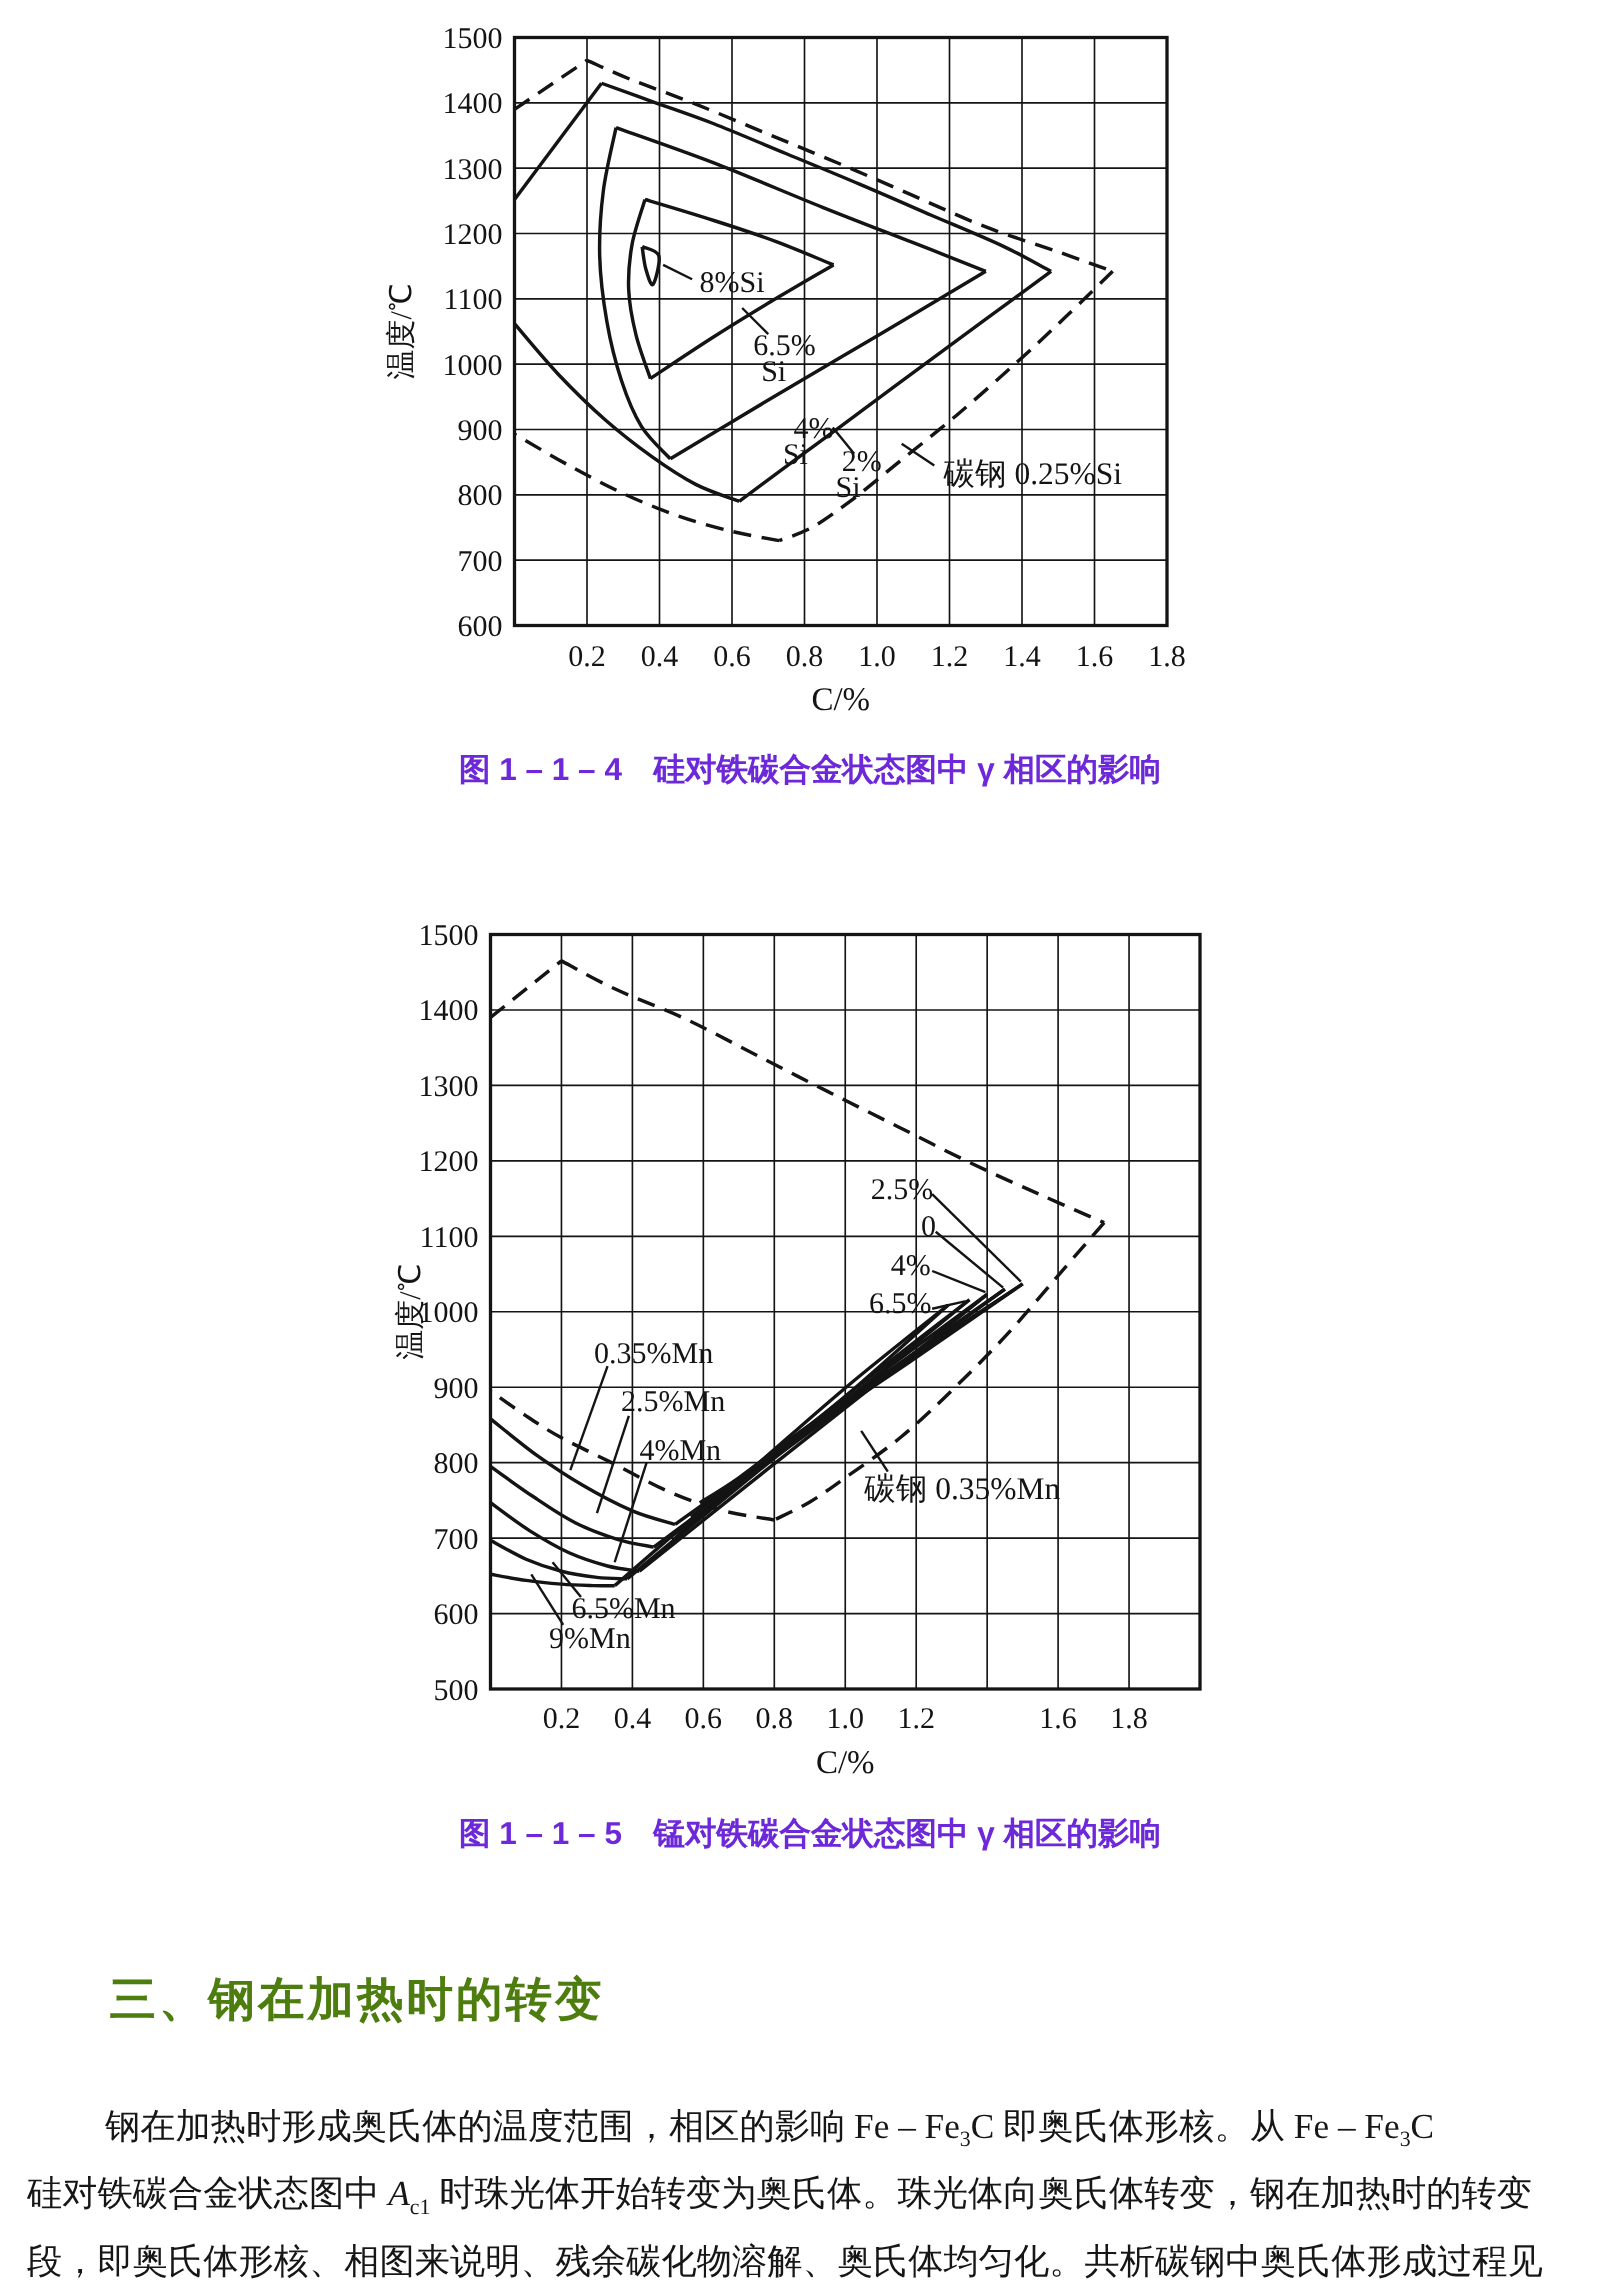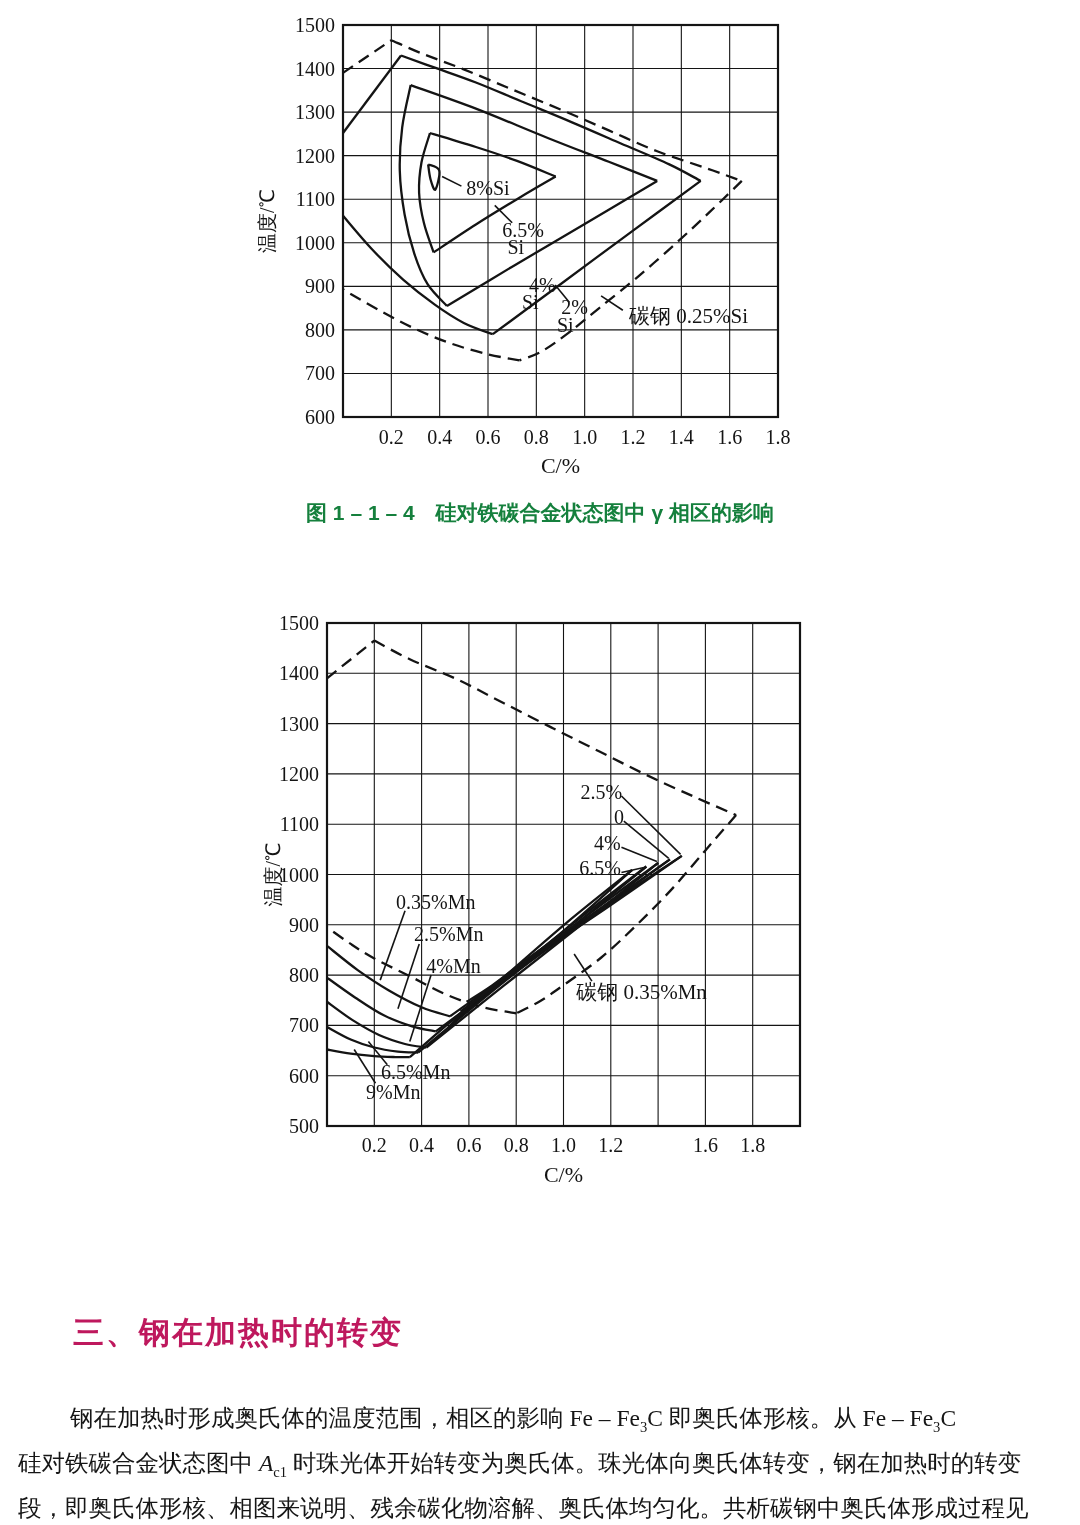--- a/index.html
+++ b/index.html
@@ -1,23 +1,23 @@
 <!DOCTYPE html>
 <html><head>
 <meta charset="utf-8">
 <style>
   html,body{margin:0;padding:0;background:#ffffff;}
   #page{position:relative;width:1080px;height:1525px;background:#ffffff;color:#111;
         font-family:"Liberation Serif", serif;overflow:hidden;}
   .caption{position:absolute;left:0;width:1080px;text-align:center;
-           font-family:"Liberation Sans", sans-serif;font-weight:700;font-size:21px;color:#15803d;}
+           font-family:"Liberation Sans", sans-serif;font-weight:700;font-size:21px;color:#6d28d9;}
   #caption-1{top:499px;}
   #caption-2{top:1208px;}
   #heading{position:absolute;left:73px;top:1312px;font-size:31px;font-weight:700;
-           letter-spacing:2px;color:#be185d;}
+           letter-spacing:2px;color:#4d7c0f;}
   #paragraph{position:absolute;left:18px;top:1396px;width:1050px;font-size:23.5px;color:#161616;}
   .pline{position:relative;white-space:nowrap;height:45px;line-height:45px;}
   .pline:first-child{text-indent:52px;}
   .pline sub{font-size:0.62em;}
   .pline .it{font-style:italic;}
   svg{position:absolute;}
   #chart1{left:250px;top:8px;}
   #chart2{left:250px;top:598px;}
   text{fill:#141414;}
 </style>
@@ -167,19 +167,20 @@
       <text x="69" y="333.8" text-anchor="end" font-size="20" font-family="&quot;Liberation Serif&quot;, serif">900</text>
       <text x="69" y="283.5" text-anchor="end" font-size="20" font-family="&quot;Liberation Serif&quot;, serif">1000</text>
       <text x="69" y="233.20000000000002" text-anchor="end" font-size="20" font-family="&quot;Liberation Serif&quot;, serif">1100</text>
       <text x="69" y="182.9" text-anchor="end" font-size="20" font-family="&quot;Liberation Serif&quot;, serif">1200</text>
       <text x="69" y="132.60000000000002" text-anchor="end" font-size="20" font-family="&quot;Liberation Serif&quot;, serif">1300</text>
       <text x="69" y="82.30000000000001" text-anchor="end" font-size="20" font-family="&quot;Liberation Serif&quot;, serif">1400</text>
       <text x="69" y="32" text-anchor="end" font-size="20" font-family="&quot;Liberation Serif&quot;, serif">1500</text>
       <text x="313.5" y="584" text-anchor="middle" font-size="22" font-family="&quot;Liberation Serif&quot;, serif">C/%</text>
       <text x="30" y="276.5" text-anchor="middle" font-size="20" transform="rotate(-90 30 276.5)" font-family="&quot;Liberation Serif&quot;, serif">温度/℃</text>
     </svg>
+  <div id="caption-2" class="caption">图 1 – 1 – 5　锰对铁碳合金状态图中 γ 相区的影响</div>
   <div id="heading">三、钢在加热时的转变</div>
   <div id="paragraph">
       <div class="pline"><span>钢在加热时形成奥氏体的温度范围，相区的影响 Fe – Fe</span><sub>3</sub><span>C 即奥氏体形核。从 Fe – Fe</span><sub>3</sub><span>C</span></div>
       <div class="pline"><span>硅对铁碳合金状态图中 </span><span class="it">A</span><sub>c1</sub><span> 时珠光体开始转变为奥氏体。珠光体向奥氏体转变，钢在加热时的转变</span></div>
       <div class="pline"><span>段，即奥氏体形核、相图来说明、残余碳化物溶解、奥氏体均匀化。共析碳钢中奥氏体形成过程见</span></div>
     </div>
 </div>
 
 </body></html>

